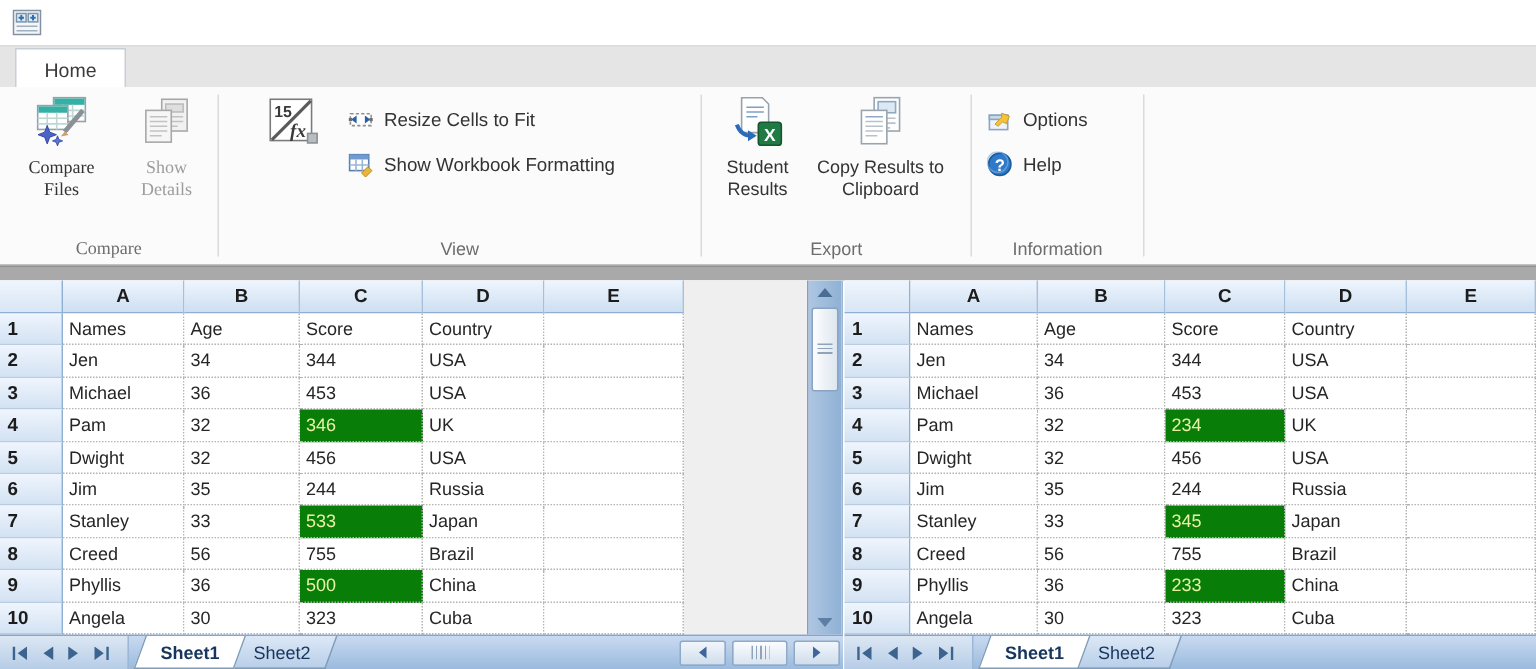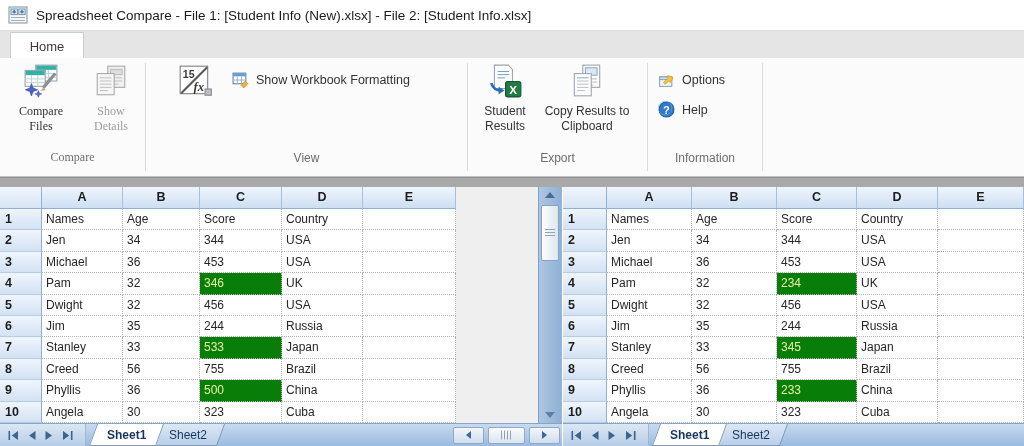--- a/index.html
+++ b/index.html
@@ -18,21 +18,21 @@
   .tabstrip { position:absolute; top:30px; left:0; right:0; height:28px;
     background:#e5e5e5; border-top:1px solid #dcdcdc; }
   .hometab { position:absolute; left:10px; top:1px; width:74px; height:27px;
     background:#ffffff; border:1px solid #c8ced6; border-bottom:none;
     display:flex; align-items:center; justify-content:center;
     font-size:13px; color:#3a3a3a; }
 
   
   .ribbon { position:absolute; top:58px; left:0; right:0; height:119px;
     background:#fbfbfb; border-bottom:1px solid #c2c2c2; }
-  .rgroup { position:absolute; top:0; bottom:8px; }
+  .rgroup { position:absolute; top:0; bottom:0; }
   .glabel { position:absolute; bottom:3px; left:0; right:0; text-align:center;
     font-size:12px; color:#6d6d6d; }
   .gsep { position:absolute; top:5px; bottom:5px; width:1px; background:#dadada; }
 
   .bigbtn { position:absolute; top:5px; display:flex; flex-direction:column;
     align-items:center; text-align:center; font-size:12px; color:#333;
     line-height:1.25; cursor:default; }
   .bigbtn .bicon { margin-bottom:5px; }
   .bigbtn.disabled { color:#9d9d9d;text-align:center; }
 
@@ -116,21 +116,20 @@
 <div class="titlebar">
   <svg width="20" height="20" viewBox="0 0 20 20">
     <rect x="1" y="2" width="18" height="16" fill="#f4f6f8" stroke="#8292a2"></rect>
     <rect x="3" y="4" width="6.4" height="5.6" fill="#e0ebf3" stroke="#7a94ab"></rect>
     <rect x="10.8" y="4" width="6.4" height="5.6" fill="#e0ebf3" stroke="#7a94ab"></rect>
     <path d="M6.2 5 v3.6 M4.4 6.8 h3.6" stroke="#2f6fb0" stroke-width="1.3" fill="none"></path>
     <path d="M14 5 v3.6 M12.2 6.8 h3.6" stroke="#2f6fb0" stroke-width="1.3" fill="none"></path>
     <line x1="3" y1="12.5" x2="17" y2="12.5" stroke="#9fb0c0"></line>
     <line x1="3" y1="15.5" x2="17" y2="15.5" stroke="#9fb0c0"></line>
   </svg>
-  <span class="apptitle">Spreadsheet Compare - File 1: [Student Info (New).xlsx] - File 2: [Student Info.xlsx]</span>
 </div>
 
 <div class="tabstrip">
   <div class="hometab">
     <span>Home</span>
   </div>
 </div>
 
 <div class="ribbon">
 
@@ -182,20 +181,30 @@
         <rect x="3" y="3" width="26" height="26" fill="#ffffff" stroke="#7b7b7b"></rect>
         <text x="5.5" y="14" font-size="10" font-weight="bold" fill="#3a3a3a" font-family="Liberation Sans, sans-serif">15</text>
         <line x1="4" y1="28.5" x2="28.5" y2="4" stroke="#5a5a5a" stroke-width="2"></line>
         <text x="15.5" y="26.5" font-size="12" font-style="italic" font-weight="bold" fill="#3a3a3a" font-family="Liberation Serif, serif">fx</text>
         <rect x="26.5" y="24.5" width="6" height="6" fill="#b9bcc0" stroke="#8c8f93"></rect>
       </svg>
     </div>
     <div class="smallcol" style="left:86px;">
       <div class="smallbtn">
         <svg width="17" height="17" viewBox="0 0 16 16">
+          <rect x="1.5" y="4.5" width="13" height="7.5" fill="#ffffff" stroke="#8f8f8f" stroke-dasharray="2 1.4"></rect>
+          <path d="M2 8.2 L5.4 5.7 V10.7 Z" fill="#2b5fa6"></path>
+          <path d="M14 8.2 L10.6 5.7 V10.7 Z" fill="#2b5fa6"></path>
+          <rect x="0.5" y="7.2" width="2" height="2" fill="#6d6d6d"></rect>
+          <rect x="13.5" y="7.2" width="2" height="2" fill="#6d6d6d"></rect>
+        </svg>
+        <span>Resize Cells to Fit</span>
+      </div>
+      <div class="smallbtn">
+        <svg width="17" height="17" viewBox="0 0 16 16">
           <rect x="1" y="2" width="12" height="10" fill="#ffffff" stroke="#5b7fae"></rect>
           <rect x="1" y="2" width="12" height="3" fill="#6f9bd1"></rect>
           <line x1="5" y1="5" x2="5" y2="12" stroke="#9ab4d4"></line>
             <line x1="9" y1="5" x2="9" y2="12" stroke="#9ab4d4"></line>
           <line x1="1" y1="8.5" x2="13" y2="8.5" stroke="#9ab4d4"></line>
           <path d="M8.5 13.5 L12.5 9.5 L15 12 L11 16 Z" fill="#e9b53f" stroke="#b8860b" stroke-width="0.6"></path>
         </svg>
         <span>Show Workbook Formatting</span>
       </div>
     </div>

